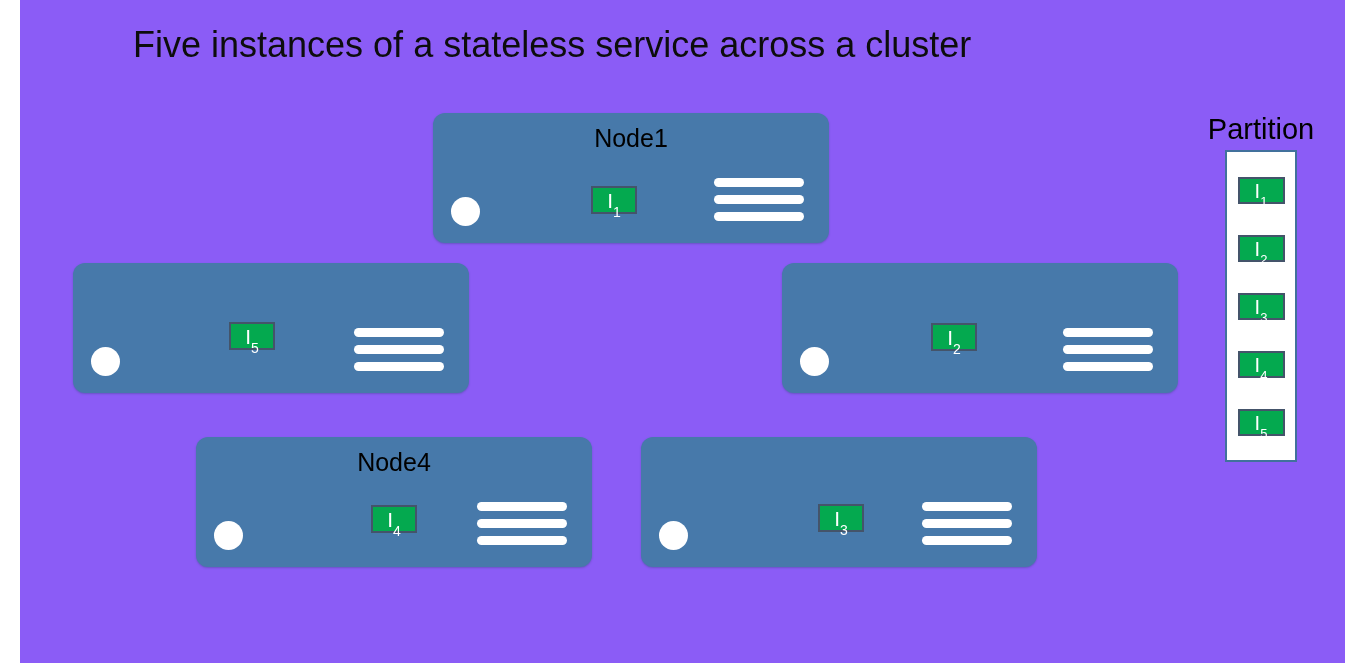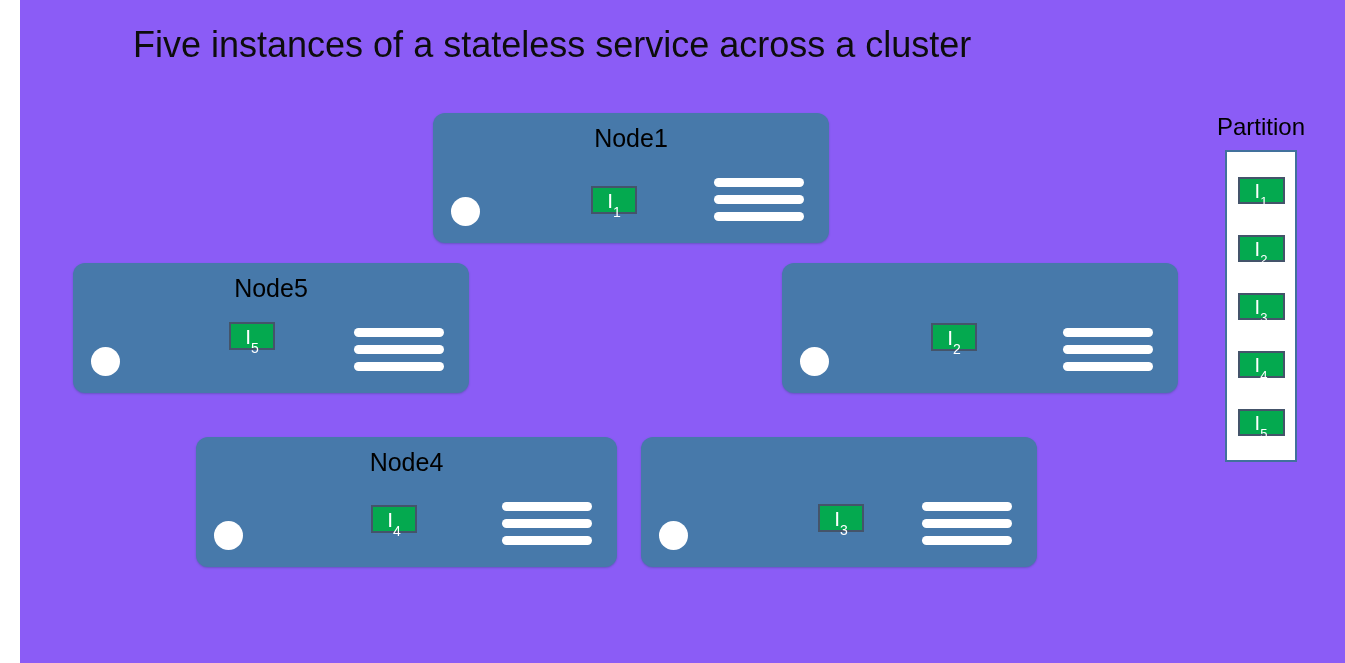--- a/index.html
+++ b/index.html
@@ -19,21 +19,21 @@
   
   .node{
     position:absolute;width:396px;height:130px;
     background:var(--node-fill,#4779AA);
     border-radius:12px;
     box-shadow:0 1px 2px rgba(40,70,100,0.35);
   }
   #node1{left:413px;top:113px;}
   #node5{left:53px;top:263px;}
   #node2{left:762px;top:263px;}
-  #node4{left:176px;top:437px;padding-left:25px;}
+  #node4{left:176px;top:437px;}
   #node3{left:621px;top:437px;}
   .node-label{
     position:absolute;top:11px;left:0;width:100%;
     text-align:center;font-size:25px;color:#000;
   }
   .node-circle{
     position:absolute;left:18px;bottom:17px;
     width:29px;height:29px;border-radius:50%;
     background:#fff;
   }
@@ -56,21 +56,21 @@
   #node4 .instance-box{left:175px;top:68px;}
   #node3 .instance-box{left:177px;top:67px;}
   .inst-base{font-size:21px;line-height:25px;}
   .inst-sub{
     display:inline-block;font-size:14px;line-height:25px;
     transform:translateY(9px);
   }
   
   .partition-label{
     position:absolute;left:1184px;top:113px;width:114px;
-    text-align:center;font-size:24px;color:#000;
+    text-align:center;font-size:29px;color:#000;
   }
   .partition-box{
     position:absolute;left:1205px;top:150px;
     width:72px;height:312px;box-sizing:border-box;
     background:#fff;border:2px solid var(--partition-border,#41719C);
     display:flex;flex-direction:column;align-items:center;
     padding-top:25px;gap:31px;
   }
   .partition-item{
     position:relative;flex:0 0 auto;
@@ -94,21 +94,20 @@
     <div class="instance-box"><span class="inst-base">I</span><span class="inst-sub">1</span></div>
     <div class="bars">
       <div class="bar"></div>
       <div class="bar"></div>
       <div class="bar"></div>
     </div>
     <div class="node-circle"></div>
   </div>
 
   <div class="node" id="node5">
-    <div class="node-label">Node5</div>
     <div class="instance-box"><span class="inst-base">I</span><span class="inst-sub">5</span></div>
     <div class="bars">
       <div class="bar"></div>
       <div class="bar"></div>
       <div class="bar"></div>
     </div>
     <div class="node-circle"></div>
   </div>
 
   <div class="node" id="node2">

